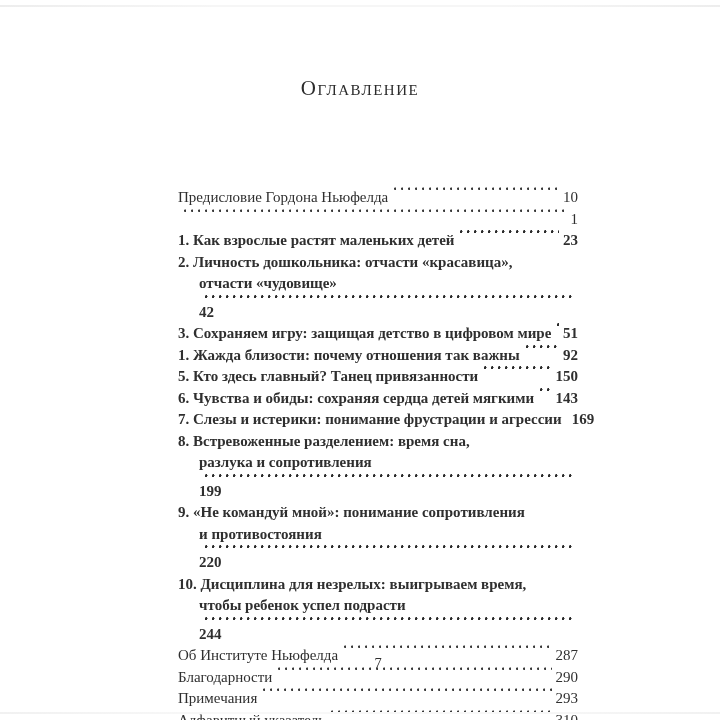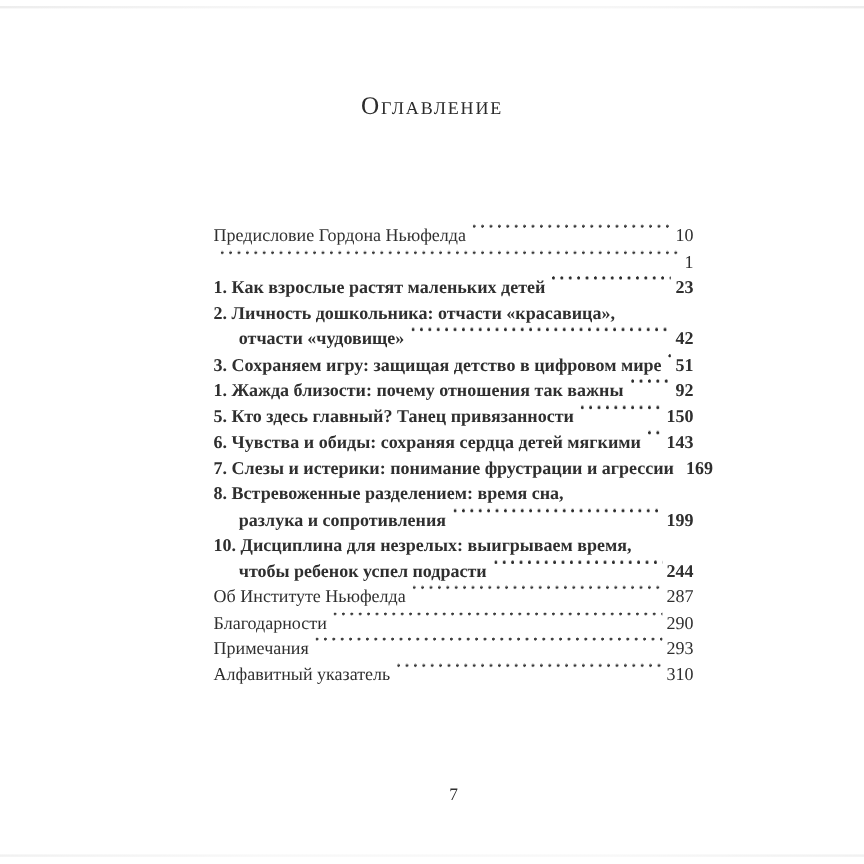--- a/index.html
+++ b/index.html
@@ -51,20 +51,21 @@
     font-weight: bold;
   }
   .toc-line {
     display: flex;
   }
   .toc-line1 {
     white-space: nowrap;
   }
   .toc-cont {
     padding-left: 21px;
+    flex-direction: column;
   }
   .toc-text {
     white-space: nowrap;
   }
   .leader {
     flex: 1 1 auto;
     height: 3px;
     margin: 0 4px 4px 6px;
     background-image: radial-gradient(circle at 1.1px 1.6px, #3a3a3a 1px, transparent 1.35px);
     background-size: 7px 3px;
@@ -159,20 +160,28 @@
       </div>
       <div class="toc-entry bold">
         <div class="toc-line1">8. Встревоженные разделением: время сна,</div>
         <div class="toc-line toc-cont">
           <span class="toc-text">разлука и сопротивления</span>
           <span class="leader"></span>
           <span class="toc-page">199</span>
         </div>
       </div>
       <div class="toc-entry bold">
+        <div class="toc-line1">9. «Не командуй мной»: понимание сопротивления</div>
+        <div class="toc-line toc-cont">
+          <span class="toc-text">и противостояния</span>
+          <span class="leader"></span>
+          <span class="toc-page">220</span>
+        </div>
+      </div>
+      <div class="toc-entry bold">
         <div class="toc-line1">10. Дисциплина для незрелых: выигрываем время,</div>
         <div class="toc-line toc-cont">
           <span class="toc-text">чтобы ребенок успел подрасти</span>
           <span class="leader"></span>
           <span class="toc-page">244</span>
         </div>
       </div>
       <div class="toc-entry">
         <div class="toc-line">
           <span class="toc-text">Об Институте Ньюфелда</span>

